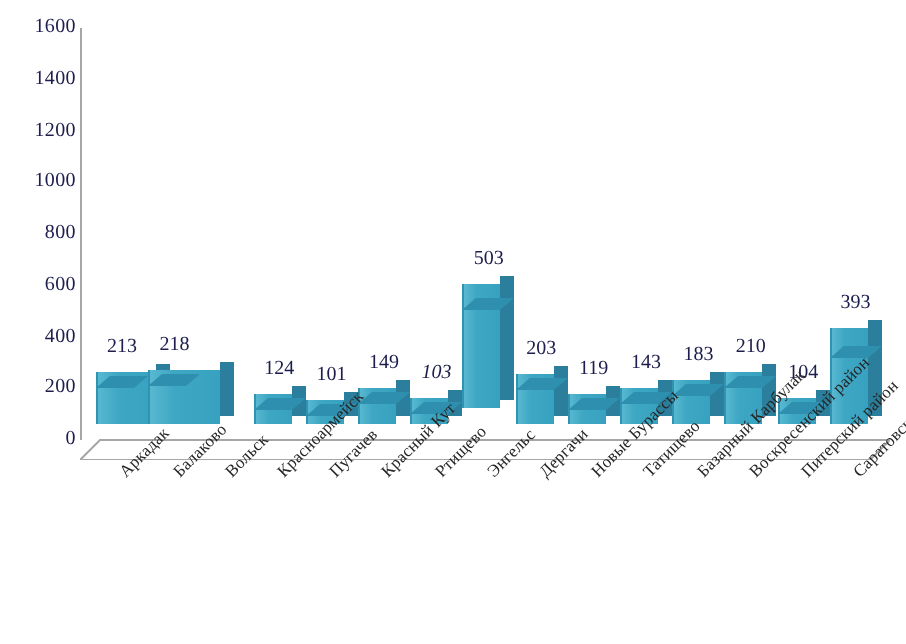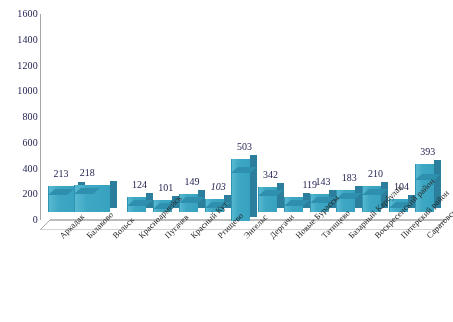--- a/index.html
+++ b/index.html
@@ -185,43 +185,43 @@
         <div class="bar-label" style="bottom: 25.2525px; left: 13px;">149</div>
       </div>
       <div class="bar" title="Ртищево: 103" style="left: 165.2px; bottom: 10px; width: 19px; height: 12.6175px;">
         <div class="bar-side" style="height: 12.6175px;"></div>
         <div class="bar-face" style="height: 12.6175px;"></div>
         <div style="position: absolute; left: 0px; top: -5px; width: 26px; height: 6px;"><svg width="26" height="6" viewBox="0 0 26 6">
             <polygon points="0,6 7,0 26,0 19,6" fill="#2f8fae"></polygon>
           </svg></div>
         <div class="bar-label" style="bottom: 19.6175px; left: 13px; font-style: italic;">103</div>
       </div>
-      <div class="bar" title="Энгельс: 503" style="left: 191.4px; bottom: 1px; width: 19px; height: 57px;">
+      <div class="bar" title="Энгельс: 503" style="left: 191.4px; bottom: 18px; width: 19px; height: 57px;">
         <div class="bar-side" style="height: 61.6175px;"></div>
         <div class="bar-face" style="height: 61.6175px;"></div>
         <div style="position: absolute; left: 0px; top: -5px; width: 26px; height: 6px;"><svg width="26" height="6" viewBox="0 0 26 6">
             <polygon points="0,6 7,0 26,0 19,6" fill="#2f8fae"></polygon>
           </svg></div>
         <div class="bar-label" style="bottom: 68.6175px; left: 13px;">503</div>
       </div>
       <div class="bar" title="Дергачи: 203" style="left: 217.6px; bottom: 10px; width: 19px; height: 24.8675px;">
         <div class="bar-side" style="height: 24.8675px;"></div>
         <div class="bar-face" style="height: 24.8675px;"></div>
         <div style="position: absolute; left: 0px; top: -5px; width: 26px; height: 6px;"><svg width="26" height="6" viewBox="0 0 26 6">
             <polygon points="0,6 7,0 26,0 19,6" fill="#2f8fae"></polygon>
           </svg></div>
-        <div class="bar-label" style="bottom: 31.8675px; left: 13px;">342</div>
+        <div class="bar-label" style="bottom: 31.8675px; left: 13px;">203</div>
       </div>
       <div class="bar" title="Новые Бурассы: 119" style="left: 243.8px; bottom: 10px; width: 19px; height: 14.5775px;">
         <div class="bar-side" style="height: 14.5775px;"></div>
         <div class="bar-face" style="height: 14.5775px;"></div>
         <div style="position: absolute; left: 0px; top: -5px; width: 26px; height: 6px;"><svg width="26" height="6" viewBox="0 0 26 6">
             <polygon points="0,6 7,0 26,0 19,6" fill="#2f8fae"></polygon>
           </svg></div>
-        <div class="bar-label" style="bottom: 21.5775px; left: 26px;">119</div>
+        <div class="bar-label" style="bottom: 21.5775px; left: 13px;">119</div>
       </div>
       <div class="bar" title="Татищево: 143" style="left: 270px; bottom: 10px; width: 19px; height: 17.5175px;">
         <div class="bar-side" style="height: 17.5175px;"></div>
         <div class="bar-face" style="height: 17.5175px;"></div>
         <div style="position: absolute; left: 0px; top: -5px; width: 26px; height: 6px;"><svg width="26" height="6" viewBox="0 0 26 6">
             <polygon points="0,6 7,0 26,0 19,6" fill="#2f8fae"></polygon>
           </svg></div>
         <div class="bar-label" style="bottom: 24.5175px; left: 13px;">143</div>
       </div>
       <div class="bar" title="Базарный Карбулак: 183" style="left: 296.2px; bottom: 10px; width: 19px; height: 22.4175px;">

